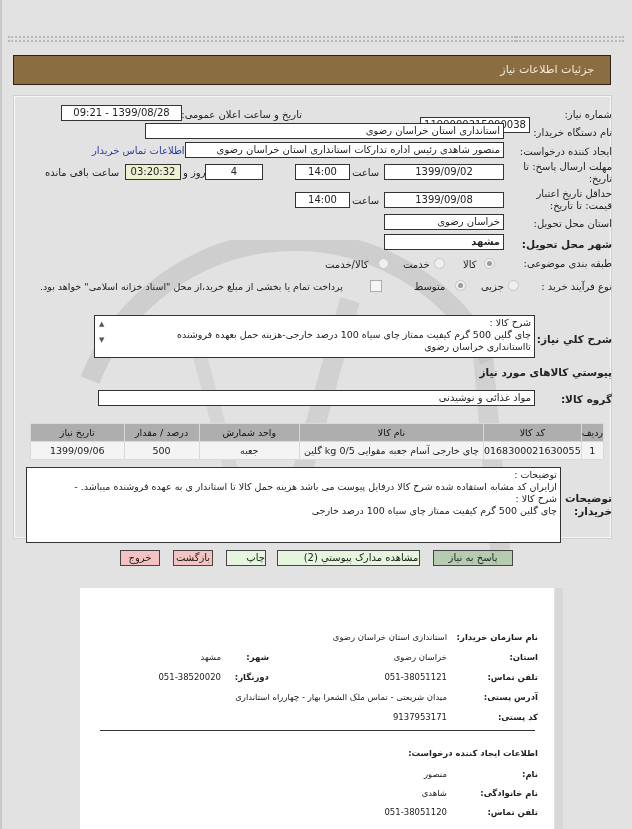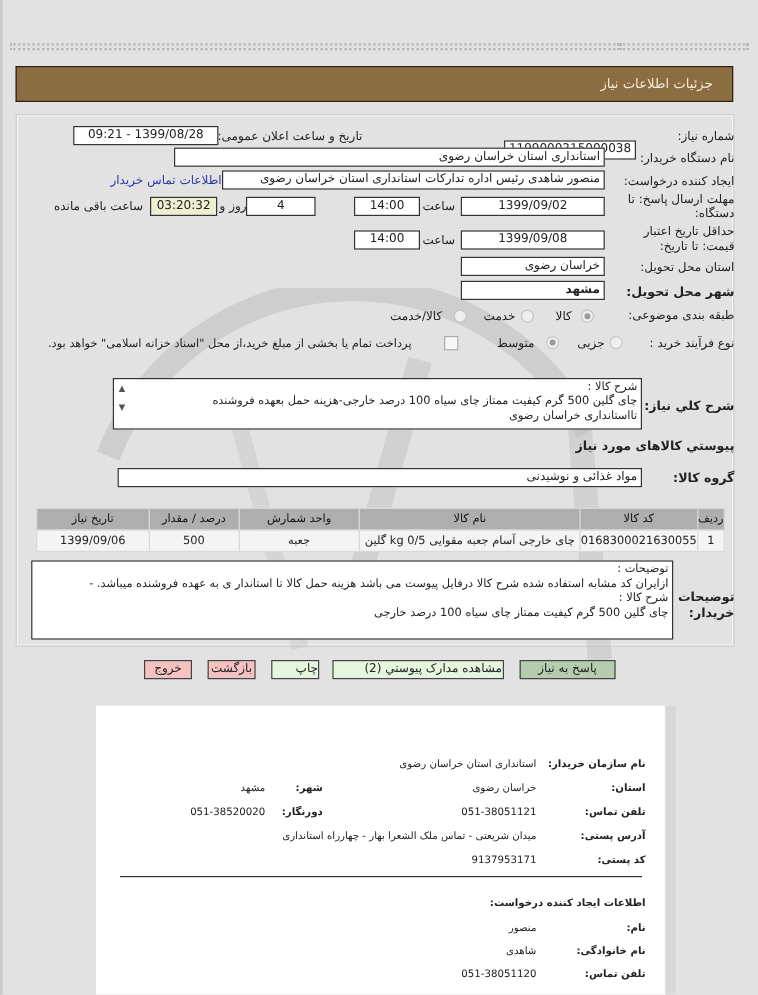--- a/index.html
+++ b/index.html
@@ -60,21 +60,21 @@
 <div class="box c" style="left:61px; top:105px; width:121px;">1399/08/28 - 09:21</div>
 
 <span class="lbl" style="right:20px; top:127px;">نام دستگاه خریدار:</span>
 <div class="box r" style="left:145px; top:123px; width:359px;">استانداری استان خراسان رضوی</div>
 
 <span class="lbl" style="right:20px; top:146px;">ایجاد کننده درخواست:</span>
 <div class="box r" style="left:185px; top:142px; width:319px;">منصور شاهدی رئیس اداره تدارکات  استانداری استان خراسان رضوی</div>
 <span class="link" style="left:92px; top:145px;">اطلاعات تماس خریدار</span>
 
 <span class="lbl" style="right:20px; top:161px;">مهلت ارسال پاسخ: تا</span>
-<span class="lbl" style="right:20px; top:173px;">دستگاه:</span>
+<span class="lbl" style="right:20px; top:173px;">تاریخ:</span>
 <div class="box c" style="left:384px; top:164px; width:120px;">1399/09/02</div>
 <span class="lbl" style="left:352px; top:167px;">ساعت</span>
 <div class="box c" style="left:295px; top:164px; width:55px;">14:00</div>
 <div class="box c" style="left:205px; top:164px; width:58px;">4</div>
 <span class="lbl" style="left:183px; top:167px;">روز و</span>
 <div class="box c yellow" style="left:125px; top:164px; width:56px;">03:20:32</div>
 <span class="lbl" style="left:45px; top:167px;">ساعت باقی مانده</span>
 
 <span class="lbl" style="right:20px; top:188px;">حداقل تاریخ اعتبار</span>
 <span class="lbl" style="right:20px; top:200px;margin-left:48px;">قیمت: تا تاریخ:</span>
@@ -136,21 +136,21 @@
       <td>چای خارجی آسام جعبه مقوایی 0/5 kg گلین</td>
       <td>جعبه</td>
       <td>500</td>
       <td>1399/09/06</td>
     </tr>
   </tbody>
 </table>
 
 <span class="lbl bold" style="right:20px; top:492px;">توضیحات</span>
 <span class="lbl bold" style="right:20px; top:505px;">خریدار:</span>
-<div class="textarea" style="left:26px; top:467px; width:535px; height:66px;">
+<div class="textarea" style="left:26px; top:467px; width:535px; height:76px;">
   <div>توضیحات :</div>
   <div>ازایران کد مشابه استفاده شده شرح کالا درفایل پیوست می باشد هزینه حمل کالا تا استاندار ی به عهده فروشنده میباشد. -</div>
   <div>شرح کالا :</div>
   <div>چای گلین 500 گرم کیفیت ممتاز چای سیاه 100 درصد خارجی</div>
 </div>
 
 <div class="btn green" style="left:433px; top:550px; width:80px;">پاسخ به نیاز</div>
 <div class="btn lightgreen" style="left:277px; top:550px; width:143px;">مشاهده مدارک پیوستي (2)</div>
 <div class="btn lightgreen" style="left:226px; top:550px; width:40px;">چاپ</div>
 <div class="btn pink" style="left:173px; top:550px; width:40px;">بازگشت</div>

